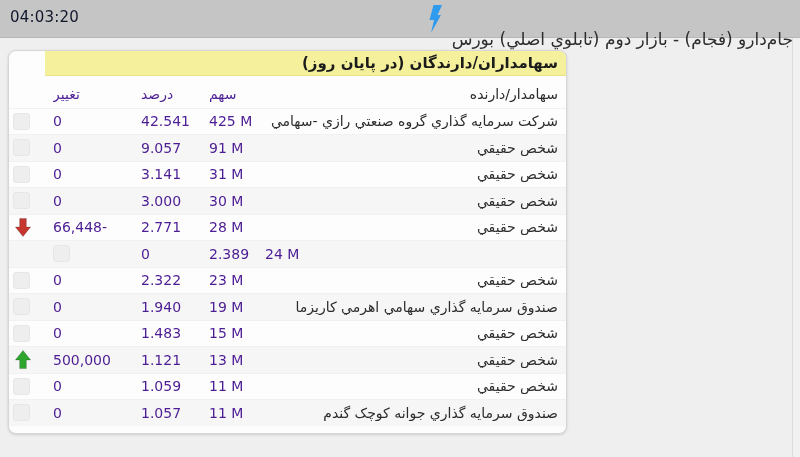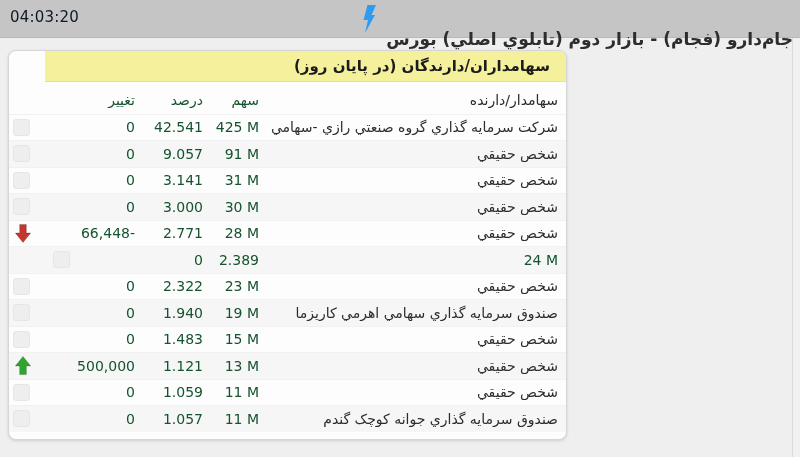--- a/index.html
+++ b/index.html
@@ -10,60 +10,60 @@
   }
   
   .topbar{
     position:absolute;top:0;left:0;width:800px;height:38px;
     background:var(--topbar,#c5c5c5);
     display:flex;flex-direction:row;direction:rtl;align-items:center;
     padding:0 7px;box-sizing:border-box;
     border-bottom:1px solid #b7b7b7;
   }
   .topbar .app-title{
-    font-size:17px;font-weight:bold;color:#2d2d2d;white-space:nowrap;margin-top:40px;
+    font-size:17px;font-weight:normal;color:#2d2d2d;white-space:nowrap;margin-top:40px;
   }
   .bolt{width:17px;height:28px;margin:0 8px 0 0;flex:0 0 auto;}
   .bolt svg{width:100%;height:100%;display:block;}
   .clock{
     position:absolute;left:10px;top:8px;direction:ltr;
     font-size:15px;color:#0f172a;letter-spacing:.2px;
   }
   
   .edge-scroll{
     position:absolute;right:0;top:38px;bottom:0;width:7px;
     background:#f1f1f1;border-left:1px solid #dcdcdc;
   }
   
   .card{
     position:absolute;left:8px;top:50px;width:557px;
     background:#fdfdfd;border:1px solid #d6d6d6;border-radius:8px;
     box-shadow:0 1px 3px rgba(0,0,0,.14);
     overflow:hidden;direction:rtl;
   }
   .band{
-    height:31px;background:var(--band,#f5f09c);
+    height:25px;background:var(--band,#f5f09c);
     border-bottom:1px solid #e9e288;
-    display:flex;align-items:center;padding:0 16px;box-sizing:border-box;margin-left:36px;
+    display:flex;align-items:center;padding:0 8px;box-sizing:border-box;margin-left:36px;
   }
   .band-title{font-size:15px;font-weight:bold;color:#1b1b1b;white-space:nowrap;}
   .grid-row{
     display:grid;direction:rtl;
     grid-template-columns:1fr 50px 62px 82px 34px;
     column-gap:6px;align-items:center;
     height:26.5px;box-sizing:border-box;
     padding:0 8px 0 4px;
   }
   .cols-row{margin-top:5px;color:#3f3f3f;font-size:14px;}
   .cols-row .cell{font-weight:normal;}
   .rows .grid-row{border-top:1px solid #f1f1f1;}
   .rows .grid-row:nth-child(even){background:#f6f6f6;}
   .cell{white-space:nowrap;overflow:hidden;}
   .cell.name{font-size:14px;color:#2c2c2c;}
-  .cell.num{direction:ltr;text-align:right;font-size:14px;color:#14532d;}
+  .cell.num{direction:ltr;font-size:14px;color:#4c1d95;}
   .cell.iconc{
     display:flex;align-items:center;justify-content:flex-end;
     height:100%;overflow:visible;
   }
   .chip{width:17px;height:17px;background:#eeeeee;border:1px solid #e6e6e6;
         border-radius:3px;box-sizing:border-box;}
   .arrow{width:20px;height:21px;display:none;}
   .arrow svg{width:100%;height:100%;display:block;}
   .dir-down .arrow.down{display:block;color:var(--down,#c4362e);}
   .dir-up   .arrow.up  {display:block;color:var(--up,#2ea62e);}

